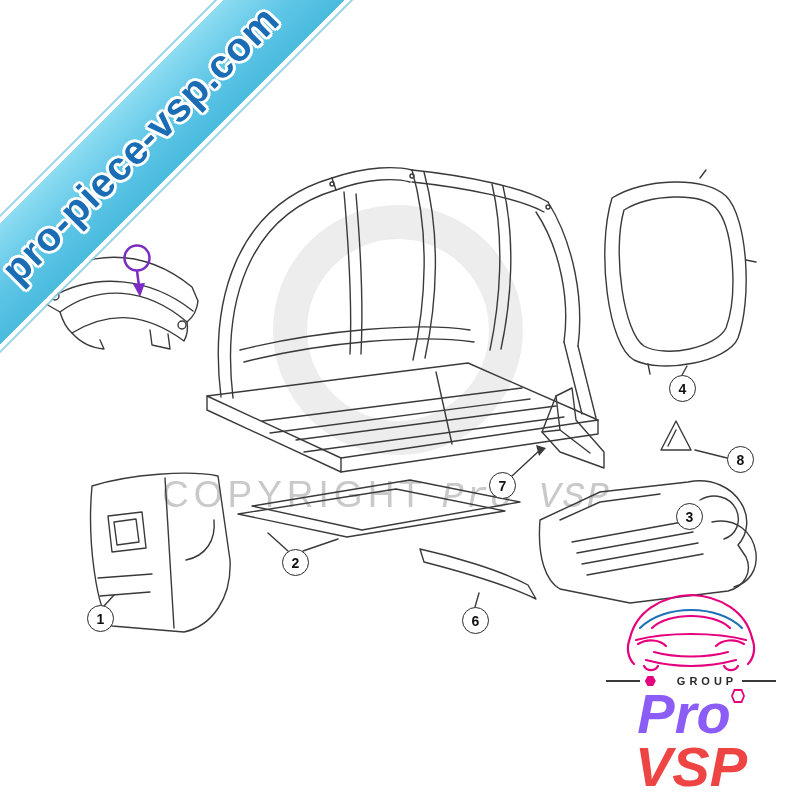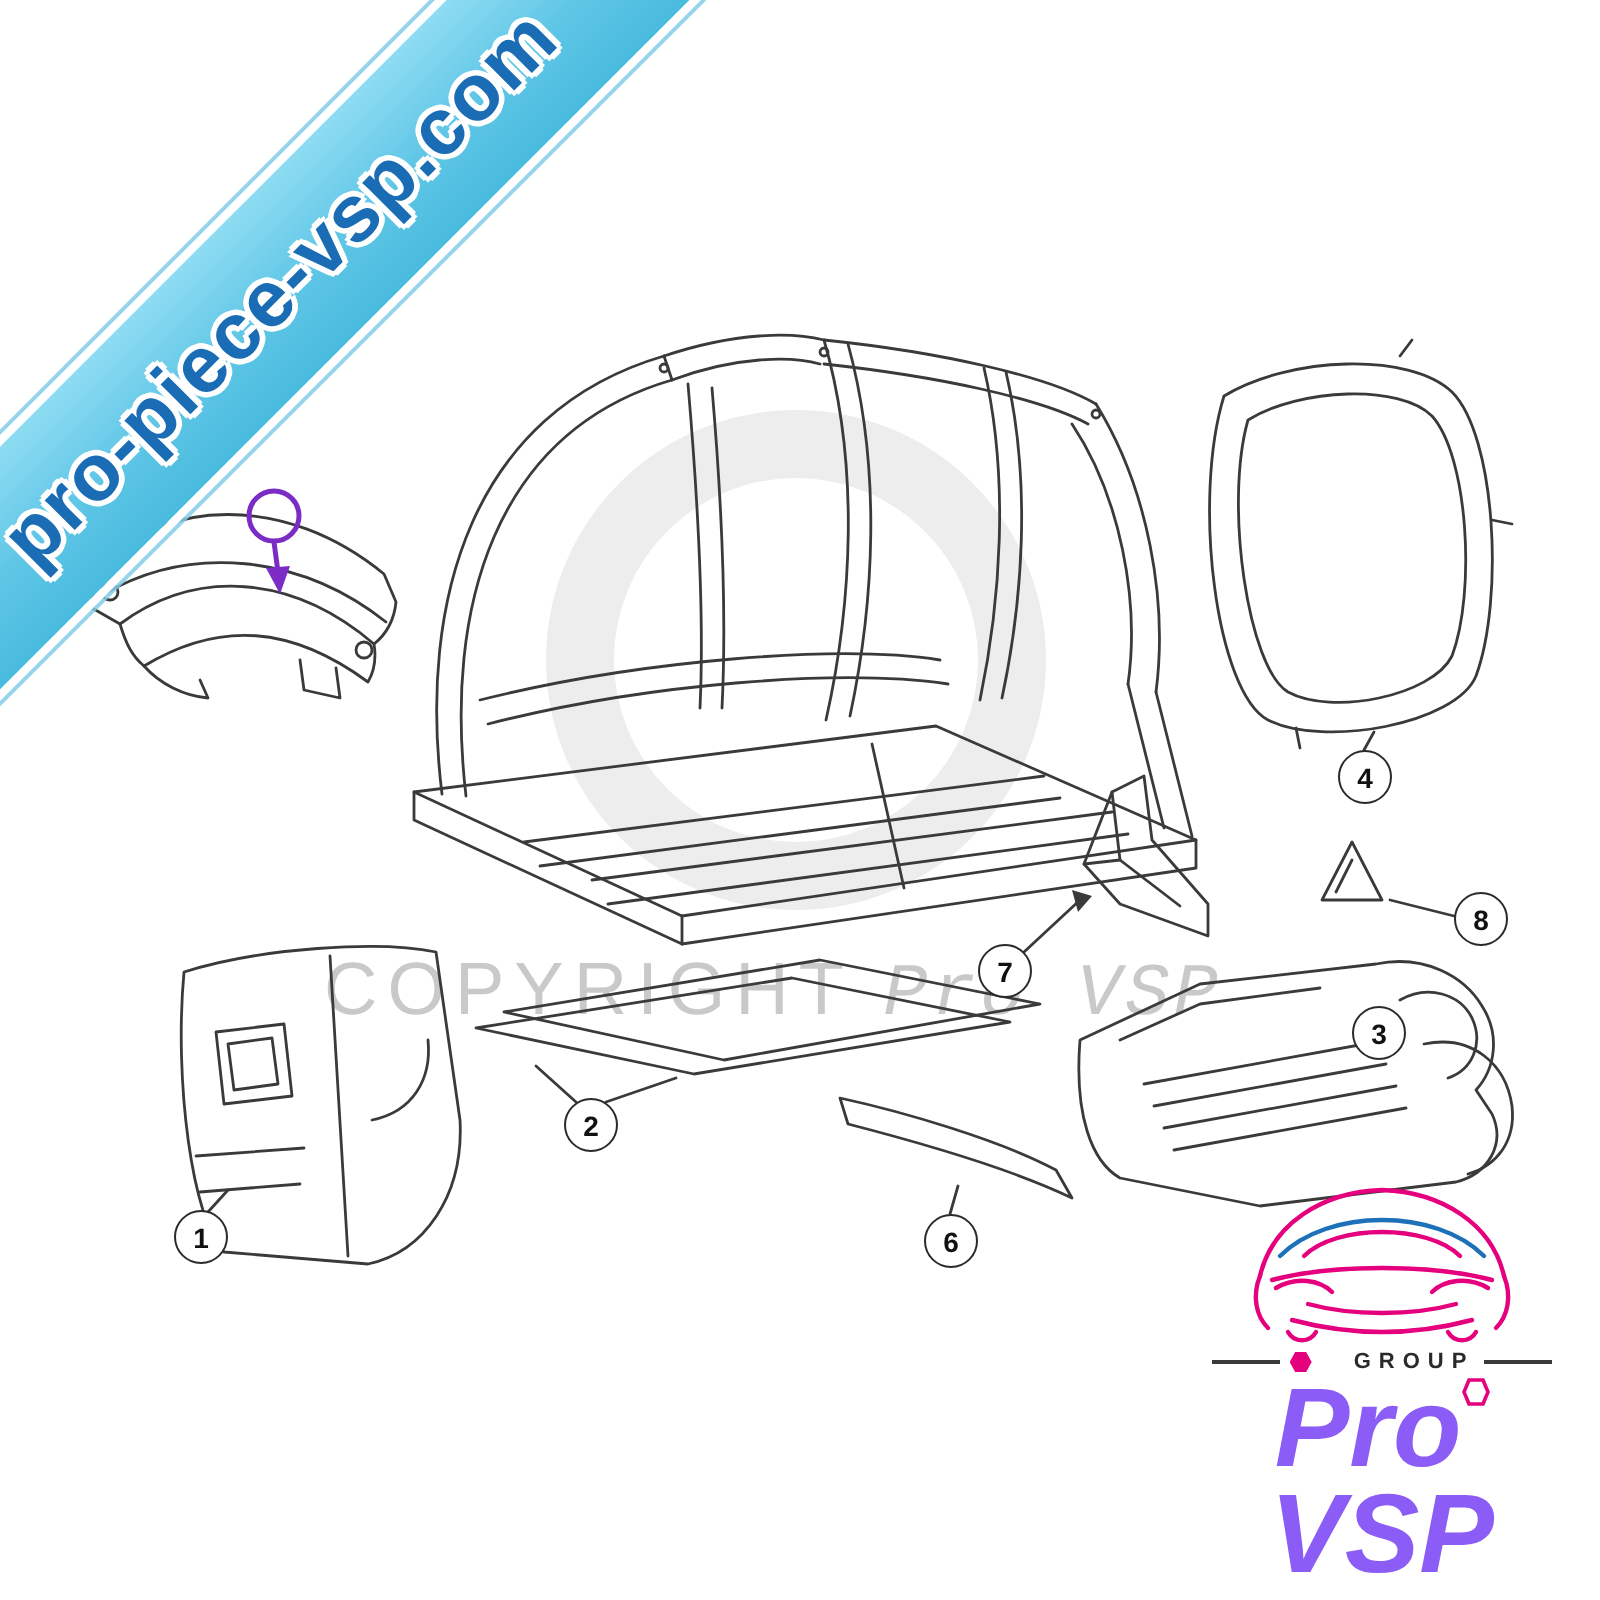--- a/index.html
+++ b/index.html
@@ -39,21 +39,21 @@
   .logo{position:absolute;right:24px;top:578px;width:170px;display:flex;flex-direction:column;
         align-items:center;z-index:5;}
   .group-row{display:flex;align-items:center;gap:5px;width:100%;margin:2px 0 0 0;}
   .rule{height:1.5px;background:#3a3a3a;flex:1;}
   .hex{width:11px;height:11px;background:#e5007d;
        clip-path:polygon(25% 5%,75% 5%,100% 50%,75% 95%,25% 95%,0 50%);}
   .group-label{font-size:11px;letter-spacing:4px;color:#2a2a2a;font-weight:bold;padding-left:16px;}
   .brand-top{font-size:56px;line-height:0.95;font-weight:bold;font-style:italic;color:#8b5cf6;
              display:flex;align-items:flex-start;}
   .brand-top svg{margin-top:2px;}
-  .brand-bottom{font-size:56px;line-height:0.95;font-weight:bold;font-style:italic;color:#8b5cf6;}
+  .brand-bottom{font-size:56px;line-height:0.95;font-weight:bold;font-style:italic;color:#ef4444;}
 </style>
 </head>
 <body>
 
 <div class="stage">
 
   <div class="copyright"><span>COPYRIGHT</span> <span class="brand">Pro VSP</span></div>
 
   <svg class="art" viewBox="0 0 800 800">
     <g>

